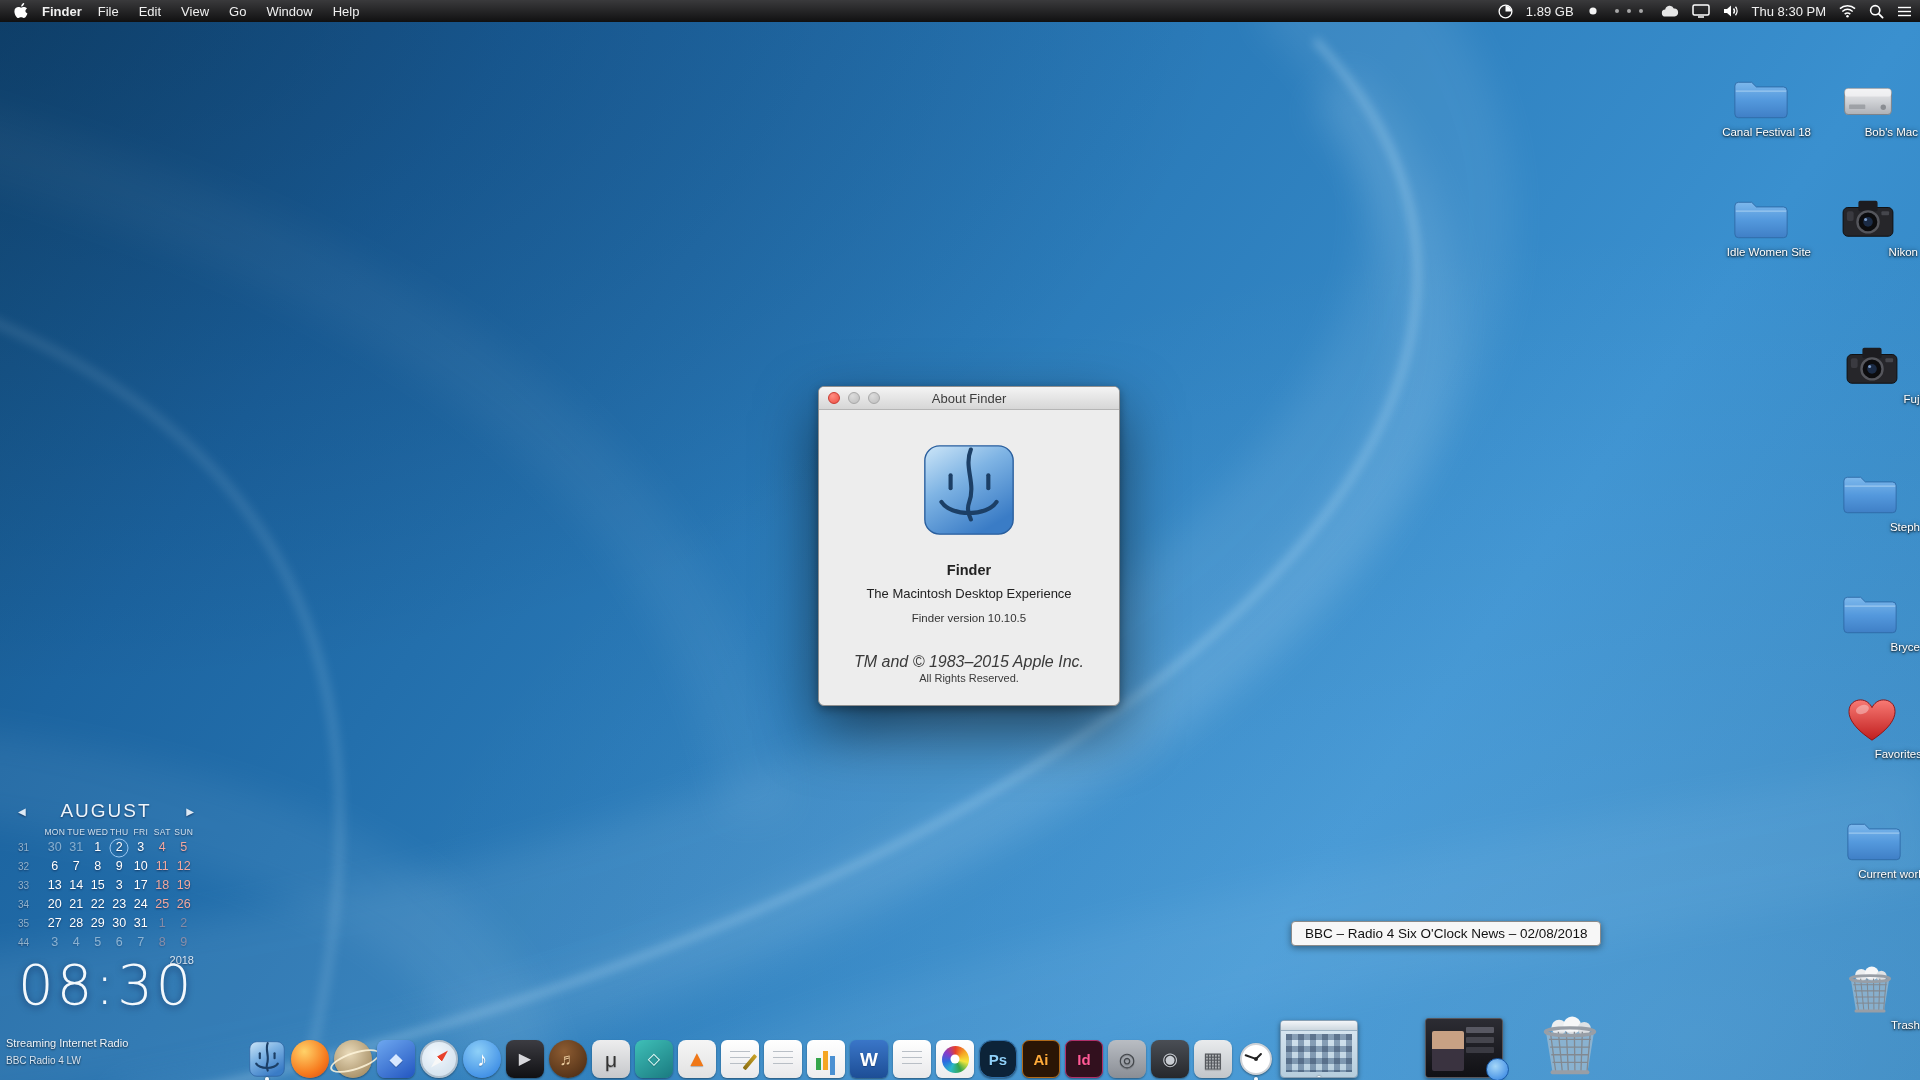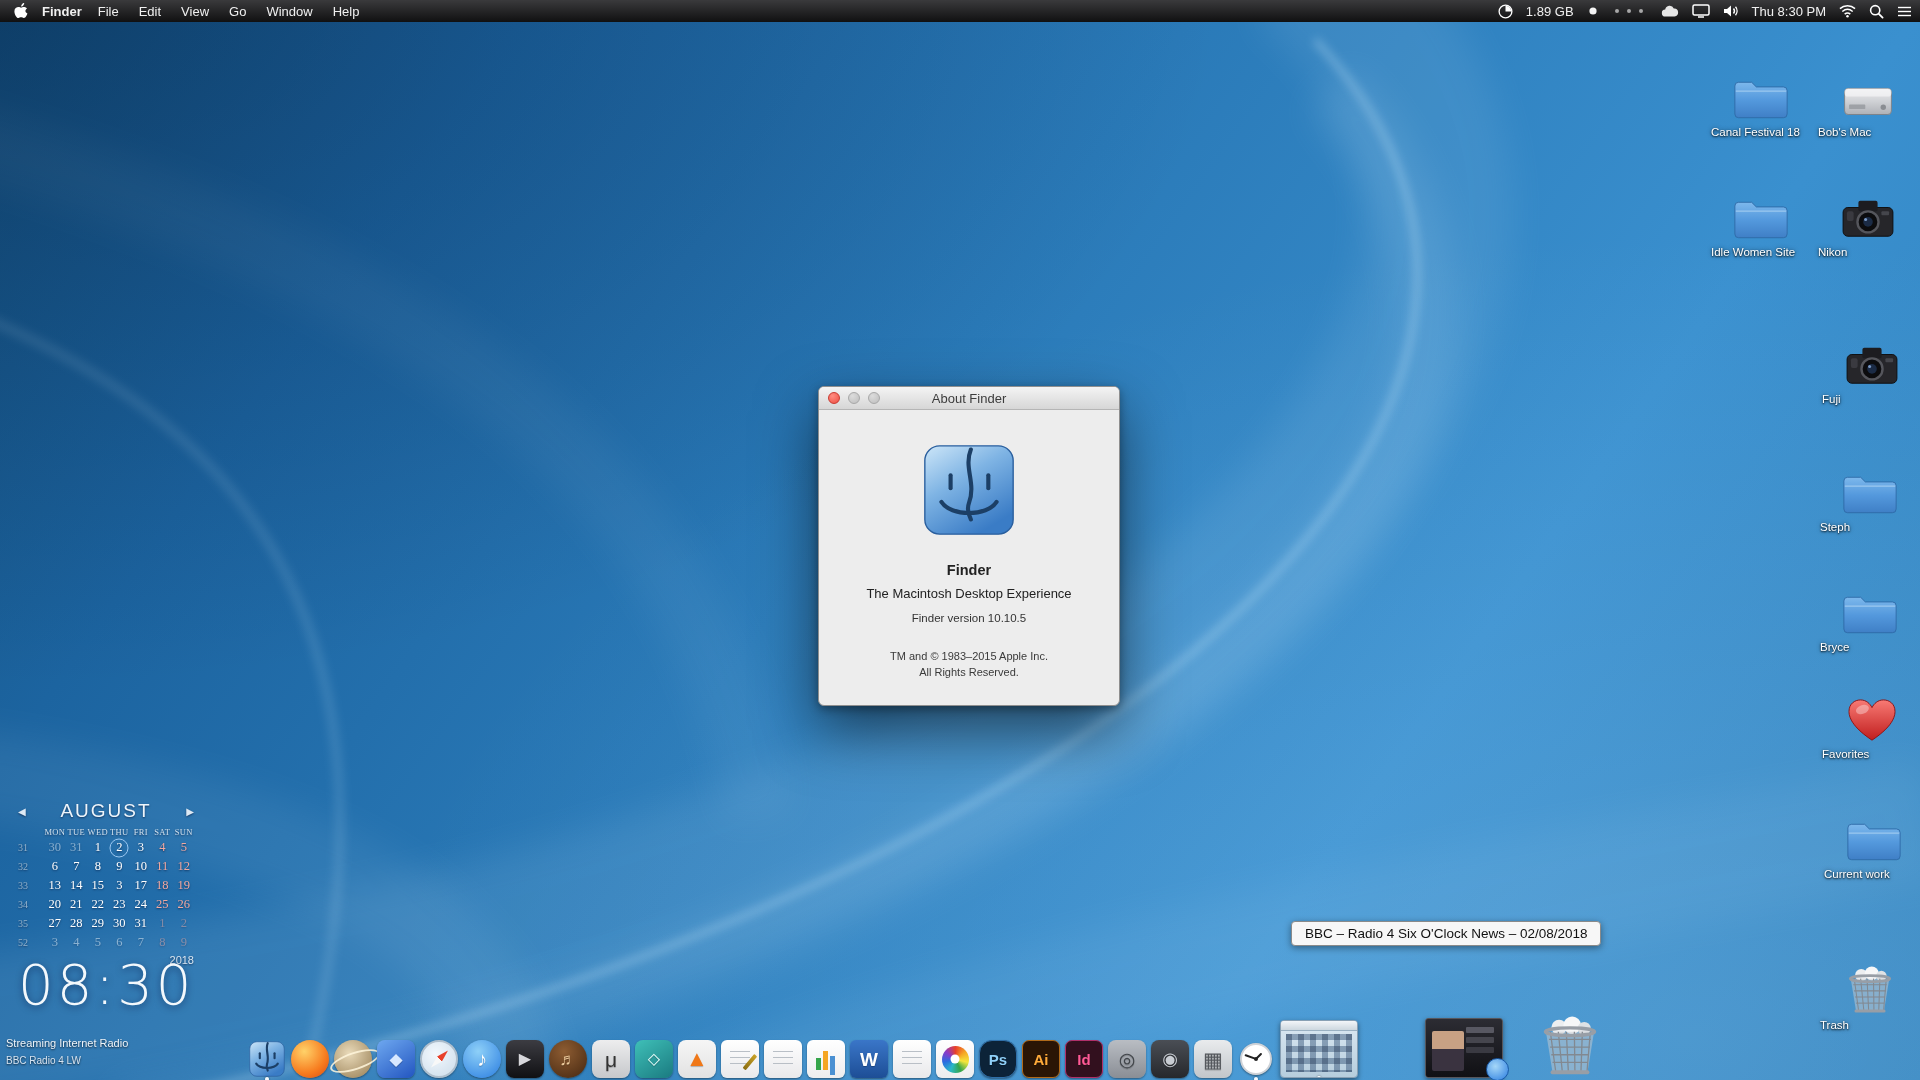--- a/index.html
+++ b/index.html
@@ -32,36 +32,36 @@
   .tl{position:absolute;left:9px;top:5px;display:flex;gap:8px;}
   .tl-btn{width:12px;height:12px;border-radius:50%;display:inline-block;}
   .tl-close{background:radial-gradient(circle at 35% 30%,#ff8d82,#ee4e42);border:1px solid #c93a31;box-sizing:border-box;}
   .tl-btn.disabled{background:radial-gradient(circle at 35% 30%,#dcdcdc,#bdbdbd);border:1px solid #a8a8a8;box-sizing:border-box;}
   .titlebar .title{position:absolute;left:0;right:0;top:4px;text-align:center;font-size:13px;color:#3c3c3c;}
   .about-body{text-align:center;padding-top:34px;color:#222;}
   .finder-appicon{display:flex;justify-content:center;}
   .about-appname{margin-top:26px;font-size:14.5px;font-weight:bold;}
   .about-tagline{margin-top:8px;font-size:13px;}
   .about-version{margin-top:11px;font-size:11.5px;color:#333;}
-  .about-copy{margin-top:24px;font-size:11px;color:#3a3a3a;line-height:16px;}
+  .about-copy{margin-top:30px;font-size:16px;color:#3a3a3a;line-height:16px;font-style:italic;}
   .about-rights{font-size:11px;color:#3a3a3a;line-height:16px;}
 
   
-  .dicon{position:absolute;width:100px;text-align:left;z-index:10;cursor:default;}
+  .dicon{position:absolute;width:100px;text-align:right;z-index:10;cursor:default;}
   .dicon-img{height:52px;display:flex;align-items:flex-end;justify-content:center;}
   .dicon-label{margin-top:4px;font-size:11.5px;color:#fff;
     text-shadow:0 1px 2px rgba(0,0,0,.9),0 0 4px rgba(0,0,0,.5);}
 
   
   .calendar{position:absolute;left:18px;top:800px;z-index:10;color:#fff;
     text-shadow:0 1px 2px rgba(0,10,40,.55);}
   .cal-title-row{display:flex;align-items:center;justify-content:space-between;width:176px;}
   .cal-month{font-size:19px;letter-spacing:2px;color:#eef5fb;}
   .cal-arrow{font-size:10px;color:#dde9f4;}
-  .cal-grid{display:grid;grid-template-columns:26px repeat(7,21.5px);row-gap:2px;margin-top:5px;font-family:Liberation Serif, serif;}
+  .cal-grid{display:grid;grid-template-columns:26px repeat(7,21.5px);row-gap:2px;margin-top:5px;}
   .cal-head{font-size:8.5px;color:#cfe0ee;text-align:center;letter-spacing:.3px;}
   .cal-wn{font-size:10px;color:#a6bed2;opacity:.85;text-align:left;line-height:17px;}
   .cal-date{font-size:12.5px;text-align:center;line-height:17px;height:17px;position:relative;}
   .cal-date.weekend{color:#f2a9a0;}
   .cal-date.dim{opacity:.45;}
   .cal-date.selected::after{content:"";position:absolute;width:17px;height:17px;left:50%;top:50%;
     transform:translate(-50%,-50%);border:1.5px solid #9cc8f2;border-radius:50%;}
   .cal-year{width:176px;text-align:right;font-size:11px;margin-top:3px;color:#d8e6f2;}
 
   
@@ -519,21 +519,21 @@
         <div class="cal-date weekend">25</div>
         <div class="cal-date weekend">26</div>
         <div class="cal-wn">35</div>
         <div class="cal-date">27</div>
         <div class="cal-date">28</div>
         <div class="cal-date">29</div>
         <div class="cal-date">30</div>
         <div class="cal-date">31</div>
         <div class="cal-date weekend dim">1</div>
         <div class="cal-date weekend dim">2</div>
-        <div class="cal-wn">52</div>
+        <div class="cal-wn">44</div>
         <div class="cal-date dim">3</div>
         <div class="cal-date dim">4</div>
         <div class="cal-date dim">5</div>
         <div class="cal-date dim">6</div>
         <div class="cal-date dim">7</div>
         <div class="cal-date weekend dim">8</div>
         <div class="cal-date weekend dim">9</div>
       </div>
     <div class="cal-year">2018</div>
   </div>

